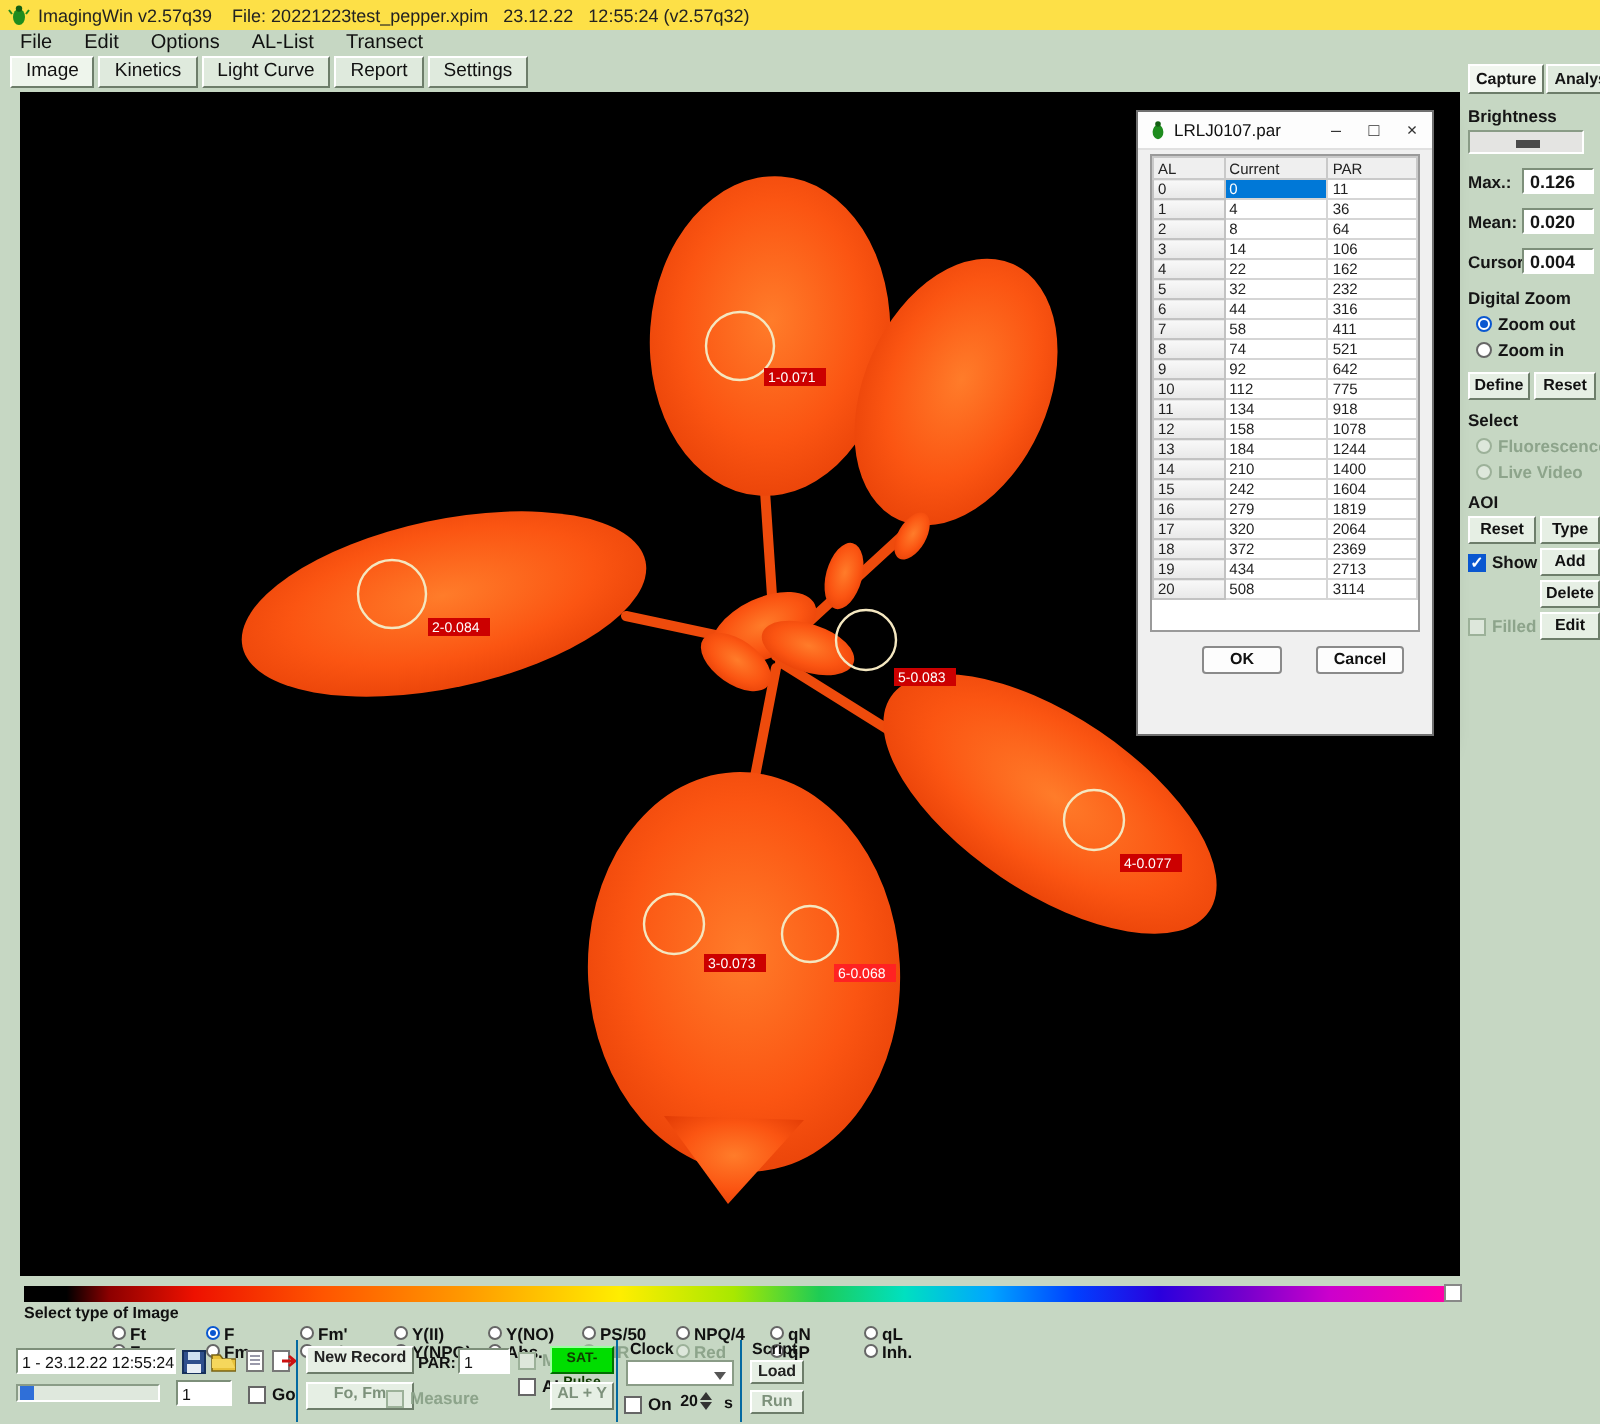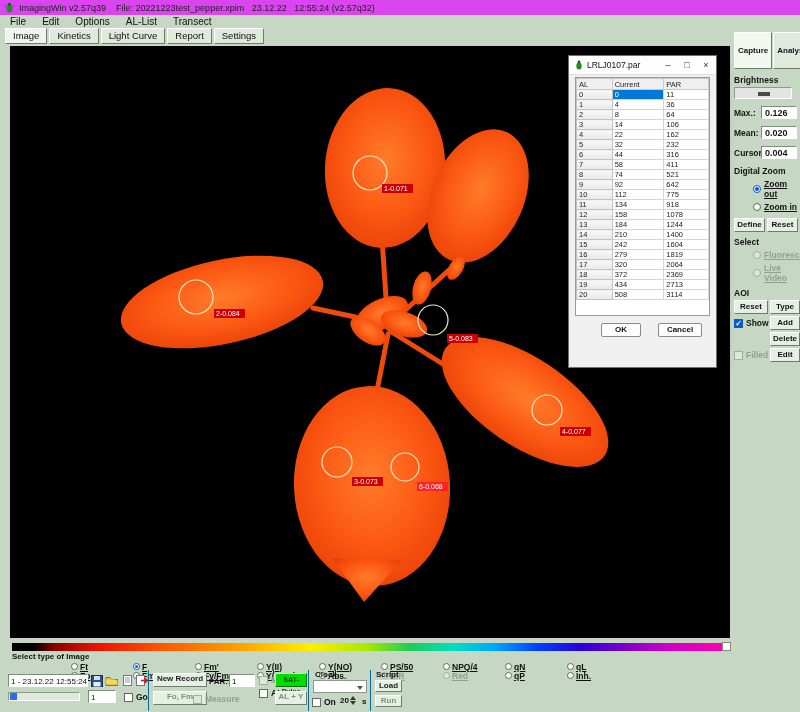--- a/index.html
+++ b/index.html
@@ -1,44 +1,44 @@
 <!DOCTYPE html>
 <html><head>
 <meta charset="utf-8">
 <style>
   * { box-sizing: border-box; margin: 0; padding: 0; }
   html,body { width: 800px; height: 712px; }
   body { font-family: "Liberation Sans", sans-serif; }
   .app { position: relative; width: 800px; height: 712px; background: #c6d7c3; overflow: hidden; }
 
   
-  .titlebar { position: absolute; left:0; top:0; width:100%; height:15px; display:flex; align-items:center; gap:4px; padding:0 4px; font-size:9px; color:#222; background:#d946ef; }
+  .titlebar { position: absolute; left:0; top:0; width:100%; height:15px; display:flex; align-items:center; gap:4px; padding:0 4px; font-size:9px; color:#222; background:#fde047; }
   .titlebar span { white-space: pre; }
   .menubar { position: absolute; left:2px; top:15px; height:13px; display:flex; align-items:center; font-size:10px; color:#111; }
   .menu-item { padding: 0 8px; cursor: default; }
   .tabbar { position: absolute; left:5px; top:28px; display:flex; gap:2px; }
   .tab-btn { font-size:9.5px; padding:1px 7px 2px; background:#dfeadd; border:1px solid; border-color:#fff #6d7d6a #6d7d6a #fff; color:#111; }
   .tab-btn.active { background:#eef5ec; }
 
   
   .image-area { position:absolute; left:10px; top:46px; width:720px; height:592px; background:#000; }
   svg text.aoi-label { font-family:"Liberation Sans",sans-serif; font-size:7px; fill:#fff; }
 
   
   .right-panel { position:absolute; left:730px; top:30px; width:70px; height:682px; padding:2px 2px 0 4px; font-size:8.5px; font-weight:bold; color:#151515; }
   .rp-tabs { display:flex; gap:1px; margin-bottom:6px; }
-  .rp-tab { font-size:8px; padding:13px 3px; background:#dfeadd; border:1px solid; border-color:#fff #6d7d6a #6d7d6a #fff; }
+  .rp-tab { font-size:8px; padding:2px 3px; background:#dfeadd; border:1px solid; border-color:#fff #6d7d6a #6d7d6a #fff; }
   .rp-tab.active { background:#f2f7f0; }
   .rp-label { margin:5px 0 2px; font-size:8.5px; }
   .slider { position:relative; width:58px; height:12px; background:#e4e4e2; border:1px solid; border-color:#8a9c87 #fff #fff #8a9c87; margin:2px 0 6px; }
   .slider .thumb { position:absolute; left:23px; top:4px; width:12px; height:4px; background:#4a4a4a; }
   .stat-row { display:flex; align-items:center; margin:7px 0; }
   .stat-label { width:27px; font-size:8.5px; }
   .stat-value { width:36px; height:13px; background:#fff; border:1px solid; border-color:#7d8f7a #fff #fff #7d8f7a; font-size:9px; line-height:12px; padding-left:3px; }
-  .radio-item { display:flex; align-items:center; gap:3px; margin:3px 0 3px 19px; font-size:8.5px;text-decoration:underline; }
+  .radio-item { display:flex; align-items:center; gap:3px; margin:3px 0 3px 4px; font-size:8.5px; }
   .radio { width:8px; height:8px; min-width:8px; border-radius:50%; background:#fff; border:1px solid #666; position:relative; }
   .radio-item.checked .radio { border-color:#0a57d0; }
   .radio-item.checked .radio::after { content:""; position:absolute; left:1px; top:1px; width:4px; height:4px; border-radius:50%; background:#0a57d0; }
   .radio-item.disabled { color:#8da48b; }
   .radio-item.disabled .radio { background:#dde7db; border-color:#9cb199; }
   .cb { width:9px; height:9px; min-width:9px; background:#fff; border:1px solid #666; font-size:8px; line-height:8px; text-align:center; color:#fff; }
   .cb.checked { background:#0a57d0; border-color:#0a57d0; }
   .cb.checked::after { content:"✓"; }
   .cb.disabled { background:#dde7db; border-color:#9cb199; }
   .sbtn { background:#e6efe4; border:1px solid; border-color:#fff #6d7d6a #6d7d6a #fff; font-size:8px; font-weight:bold; color:#111; text-align:center; padding:1px 0 2px; cursor:default; }

